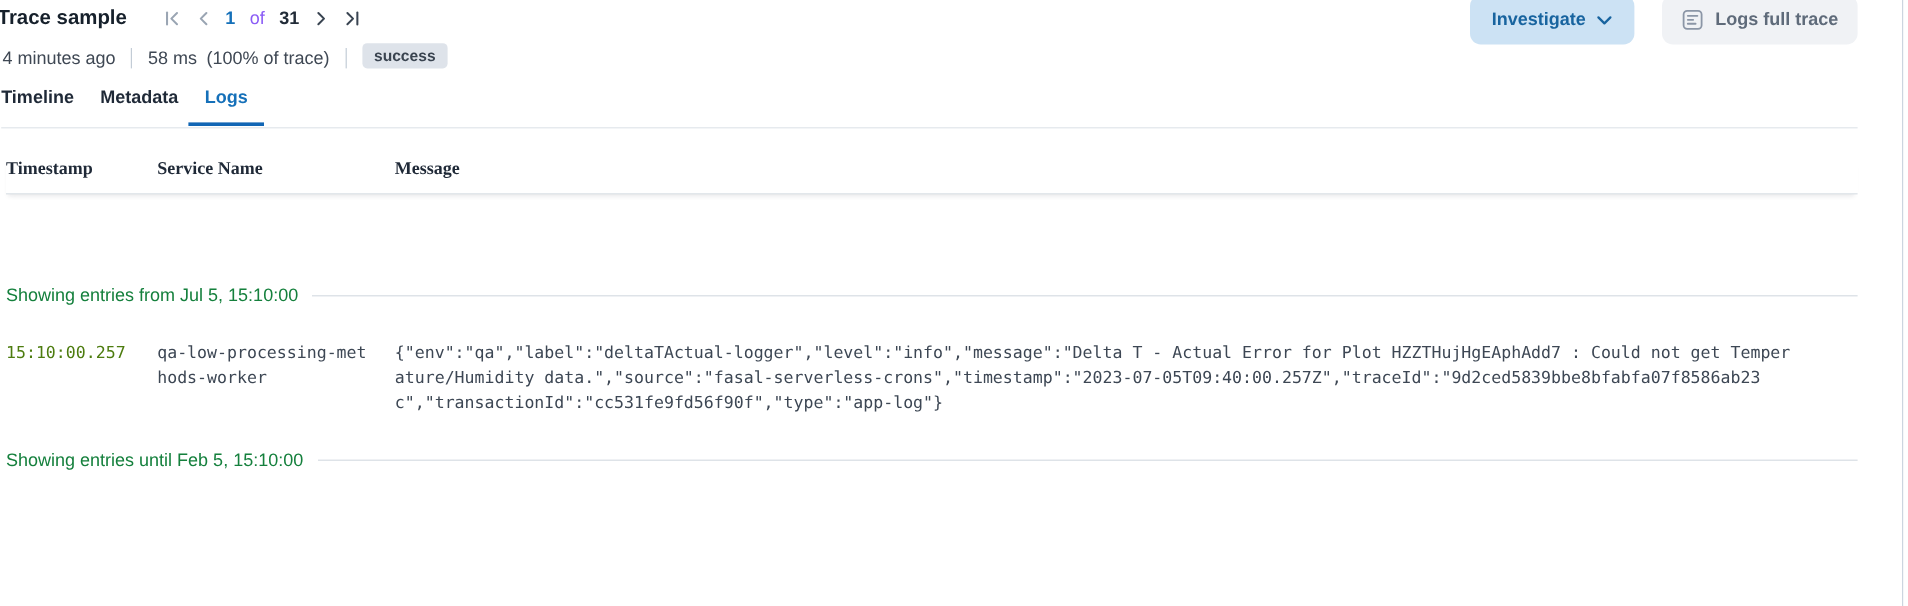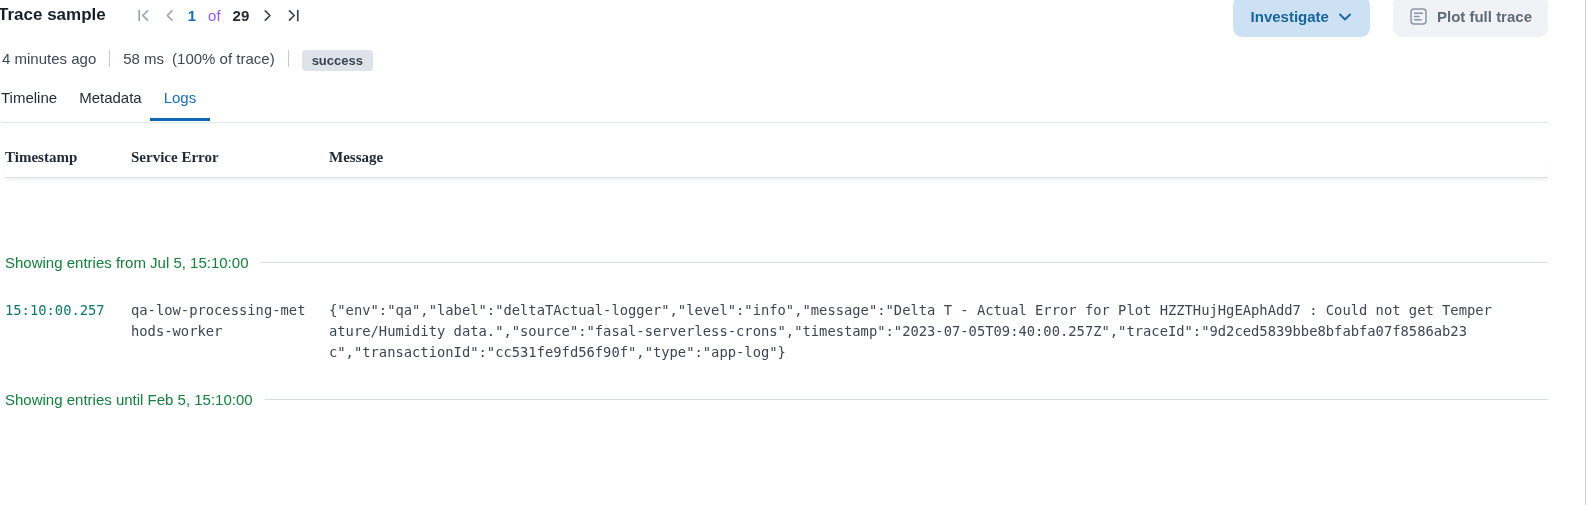--- a/index.html
+++ b/index.html
@@ -23,43 +23,43 @@
   .pg-of { color: #8b5cf6; }
   .pg-total { color: #222c38; font-weight: 700; }
 
   .top-actions { display: flex; gap: 23px; margin-top: -6px; }
   .btn { display: flex; align-items: center; gap: 9px; height: 41px; border: none; border-radius: 9px; font-size: 15px; font-weight: 600; cursor: pointer; font-family: "Liberation Sans", sans-serif; }
   .btn-investigate { background: #cce2f4; color: #18649f; padding: 0 18px; }
   .btn-viewtrace { background: #f0f2f5; color: #5f6b7a; padding: 0 16px; }
   .btn-viewtrace .icon { color: #8b96a6; display: flex; }
 
   
-  .meta-row { display: flex; align-items: flex-start; margin-top: 18px; margin-left: -3px; height: 23px; font-size: 15px; color: #3f4854; }
+  .meta-row { display: flex; align-items: flex-end; margin-top: 2px; margin-left: -3px; height: 23px; font-size: 15px; color: #3f4854; }
   .meta-sep { width: 1px; height: 17px; background: #c3ccd6; margin: 0 13px; }
   .meta-duration { margin-right: 8px; }
   .status-badge { background: #dee3ea; color: #3a4450; font-size: 13px; font-weight: 700; padding: 3px 10px; border-radius: 4px; line-height: 15px; }
 
   
   .tabs { display: flex; gap: 22px; margin-top: 15px; margin-left: -4px; border-bottom: 1px solid #e0e5ea; }
-  .tab { font-size: 15px; font-weight: 400; color: #1f2937; line-height: 19px; padding: 0 0 12px 0; border-bottom: 3px solid transparent; cursor: pointer; position: relative; background: none; border-top: none; border-left: none; border-right: none; font-family: "Liberation Sans", sans-serif; }
+  .tab { font-size: 15px; font-weight: 700; color: #1f2937; line-height: 19px; padding: 0 0 12px 0; border-bottom: 3px solid transparent; cursor: pointer; position: relative; background: none; border-top: none; border-left: none; border-right: none; font-family: "Liberation Sans", sans-serif; }
   .tab.active { color: #1570b9; }
   .tab.active::after { content: ""; position: absolute; left: -14px; right: -14px; bottom: -2px; height: 3px; background: #1166b5; }
 
   
   .log-grid { display: grid; grid-template-columns: 126px 198px 1fr; }
   .table-header { margin-top: 25px; padding-bottom: 11px; border-bottom: 1px solid #dbe1e7; box-shadow: 0 3px 4px -2px rgba(16,24,40,0.10); font-family: Liberation Serif, serif; }
   .th { font-size: 15px; font-weight: 700; color: #1f2937; line-height: 18px; }
 
   .showing-row { display: flex; align-items: center; gap: 12px; font-size: 15px; color: #15803d; }
   .showing-from { margin-top: 76px; }
   .showing-until { margin-top: 28px; }
   .showing-row .rule { flex: 1; height: 1px; background: #d6dce3; margin-right: 0; }
 
   .log-row { margin-top: 29px; font-family: "DejaVu Sans Mono", monospace; font-size: 13.8px; line-height: 21px; }
-  .cell-timestamp { color: #0f766e; }
+  .cell-timestamp { color: #4d7c0f; }
   .cell-service { color: #3d4754; max-width: 181px; word-break: break-all; }
   .cell-message { color: #3d4754; max-width: 1165px; word-break: break-all; }
 
   svg { display: block; }
 </style>
 </head>
 <body>
 
 <div class="panel">
   <div class="content">
@@ -78,21 +78,21 @@
           </button>
           <button class="pg-btn disabled">
             <span>
               <svg width="13" height="15" viewBox="0 0 13 15" fill="none" stroke="currentColor" stroke-width="1.7" stroke-linecap="round" stroke-linejoin="round">
                   <path d="M9 2.8 L4.3 7.5 L9 12.2"></path>
                 </svg>
             </span>
           </button>
           <span class="pg-current">1</span>
           <span class="pg-of">of</span>
-          <span class="pg-total">29</span>
+          <span class="pg-total">31</span>
           <button class="pg-btn enabled">
             <span>
               <svg width="13" height="15" viewBox="0 0 13 15" fill="none" stroke="currentColor" stroke-width="1.7" stroke-linecap="round" stroke-linejoin="round">
                   <path d="M4.3 2.8 L9 7.5 L4.3 12.2"></path>
                 </svg>
             </span>
           </button>
           <button class="pg-btn enabled">
             <span>
               <svg width="15" height="15" viewBox="0 0 15 15" fill="none" stroke="currentColor" stroke-width="1.7" stroke-linecap="round" stroke-linejoin="round">
@@ -114,21 +114,21 @@
         </button>
         <button class="btn btn-viewtrace">
           <span class="icon">
             <svg width="19" height="19" viewBox="0 0 19 19" fill="none" stroke="currentColor" stroke-width="1.5" stroke-linecap="round">
                 <rect x="2" y="2" width="15" height="15" rx="3"></rect>
                 <path d="M5.5 6.2 H13.5"></path>
                 <path d="M5.5 9.5 H10"></path>
                 <path d="M5.5 12.8 H12"></path>
               </svg>
           </span>
-          <span>Plot full trace</span>
+          <span>Logs full trace</span>
         </button>
       </div>
     </div>
 
     <div class="meta-row">
       <span>4 minutes ago</span>
       <span class="meta-sep"></span>
       <span class="meta-duration">58 ms</span>
       <span>(100% of trace)</span>
       <span class="meta-sep"></span>
@@ -136,21 +136,21 @@
     </div>
 
     <div class="tabs">
       <button class="tab">Timeline</button>
       <button class="tab">Metadata</button>
       <button class="tab active">Logs</button>
     </div>
 
     <div class="log-grid table-header">
       <div class="th">Timestamp</div>
-      <div class="th">Service Error</div>
+      <div class="th">Service Name</div>
       <div class="th">Message</div>
     </div>
 
     <div class="showing-row showing-from">
       <span>Showing entries from Jul 5, 15:10:00</span>
       <span class="rule"></span>
     </div>
 
     <div class="log-grid log-row">
       <div class="cell-timestamp">15:10:00.257</div>

